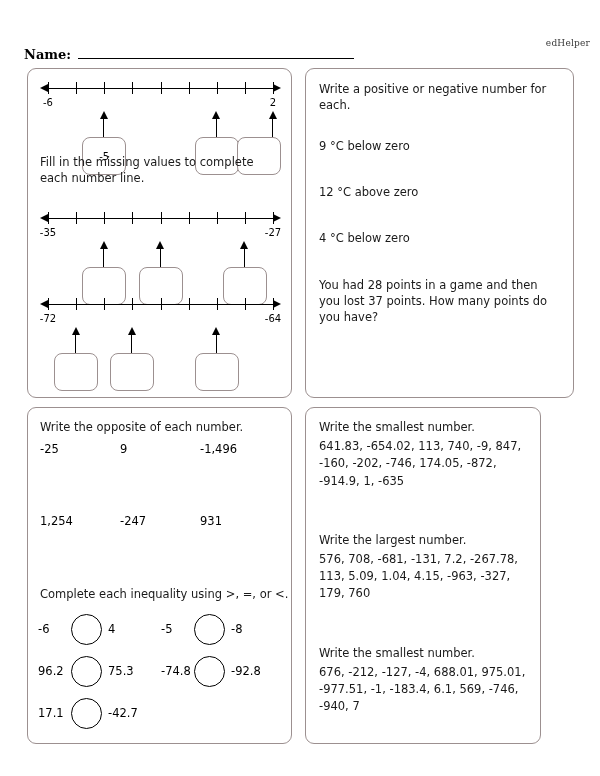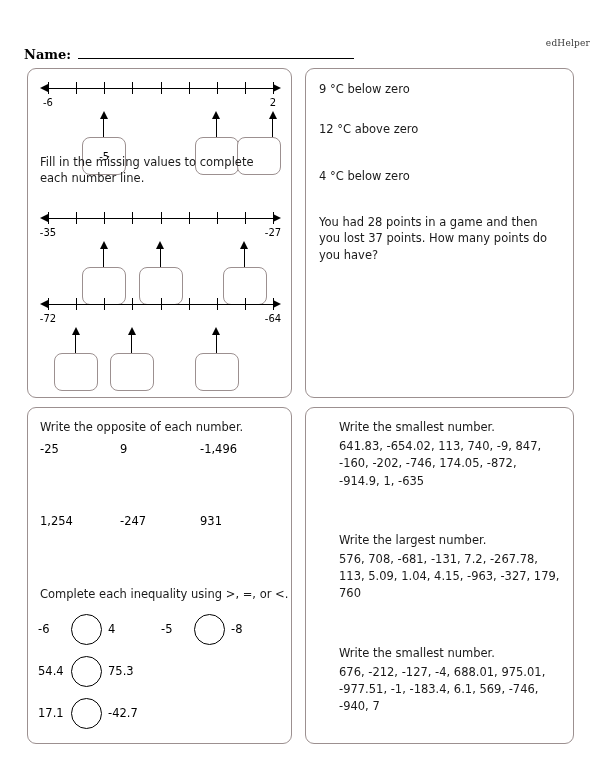--- a/index.html
+++ b/index.html
@@ -52,21 +52,21 @@
   .panel {
     position: absolute;
     box-sizing: border-box;
     border: 1.4px solid #9c9090;
     border-radius: 9px;
     background: #fff;
   }
   #panel-numberlines { left: 27px;  top: 68px;  width: 265px; height: 330px; }
   #panel-temps       { left: 305px; top: 68px;  width: 269px; height: 330px; }
   #panel-opposites   { left: 27px;  top: 407px; width: 265px; height: 337px; }
-  #panel-compare     { left: 305px; top: 407px; width: 269px; height: 337px; padding-left: 20px; }
+  #panel-compare     { left: 305px; top: 407px; width: 236px; height: 337px; }
 
   .prompt {
     font-size: 11.5px;
     color: #1a1a1a;
     line-height: 1.42;
   }
 
   
   .nl-block { position: absolute; left: 12px; width: 241px; }
   #nl-1 { top: 12px; }
@@ -359,20 +359,21 @@
     <div class="nl-boxes">
         <div class="ansbox" style="left: 36.125px;"></div>
         <div class="ansbox" style="left: 92.375px;"></div>
         <div class="ansbox" style="left: 176.75px;"></div>
       </div>
   </div>
 </div>
 
 <div class="panel" id="panel-temps">
   <div class="temps-inner">
+    <div class="prompt q">Write a positive or negative number for each.</div>
     <div class="prompt q">9 °C below zero</div>
     <div class="prompt q">12 °C above zero</div>
     <div class="prompt q">4 °C below zero</div>
     <div class="prompt q">You had 28 points in a game and then you lost 37 points. How many points do you have?</div>
   </div>
 </div>
 
 <div class="panel" id="panel-opposites">
   <div class="prompt opp-head">Write the opposite of each number.</div>
 
@@ -399,23 +400,28 @@
         <span class="rhs">4</span>
       </div>
       <div class="ineq-item">
         <span class="lhs">-5</span>
         <span class="circle"></span>
         <span class="rhs">-8</span>
       </div>
     </div>
     <div class="ineq-row">
       <div class="ineq-item">
-        <span class="lhs">54.4</span>
+        <span class="lhs">96.2</span>
         <span class="circle"></span>
         <span class="rhs">75.3</span>
+      </div>
+      <div class="ineq-item">
+        <span class="lhs">-74.8</span>
+        <span class="circle"></span>
+        <span class="rhs">-92.8</span>
       </div>
     </div>
     <div class="ineq-row">
       <div class="ineq-item">
         <span class="lhs">17.1</span>
         <span class="circle"></span>
         <span class="rhs">-42.7</span>
       </div>
     </div>
   </div>

